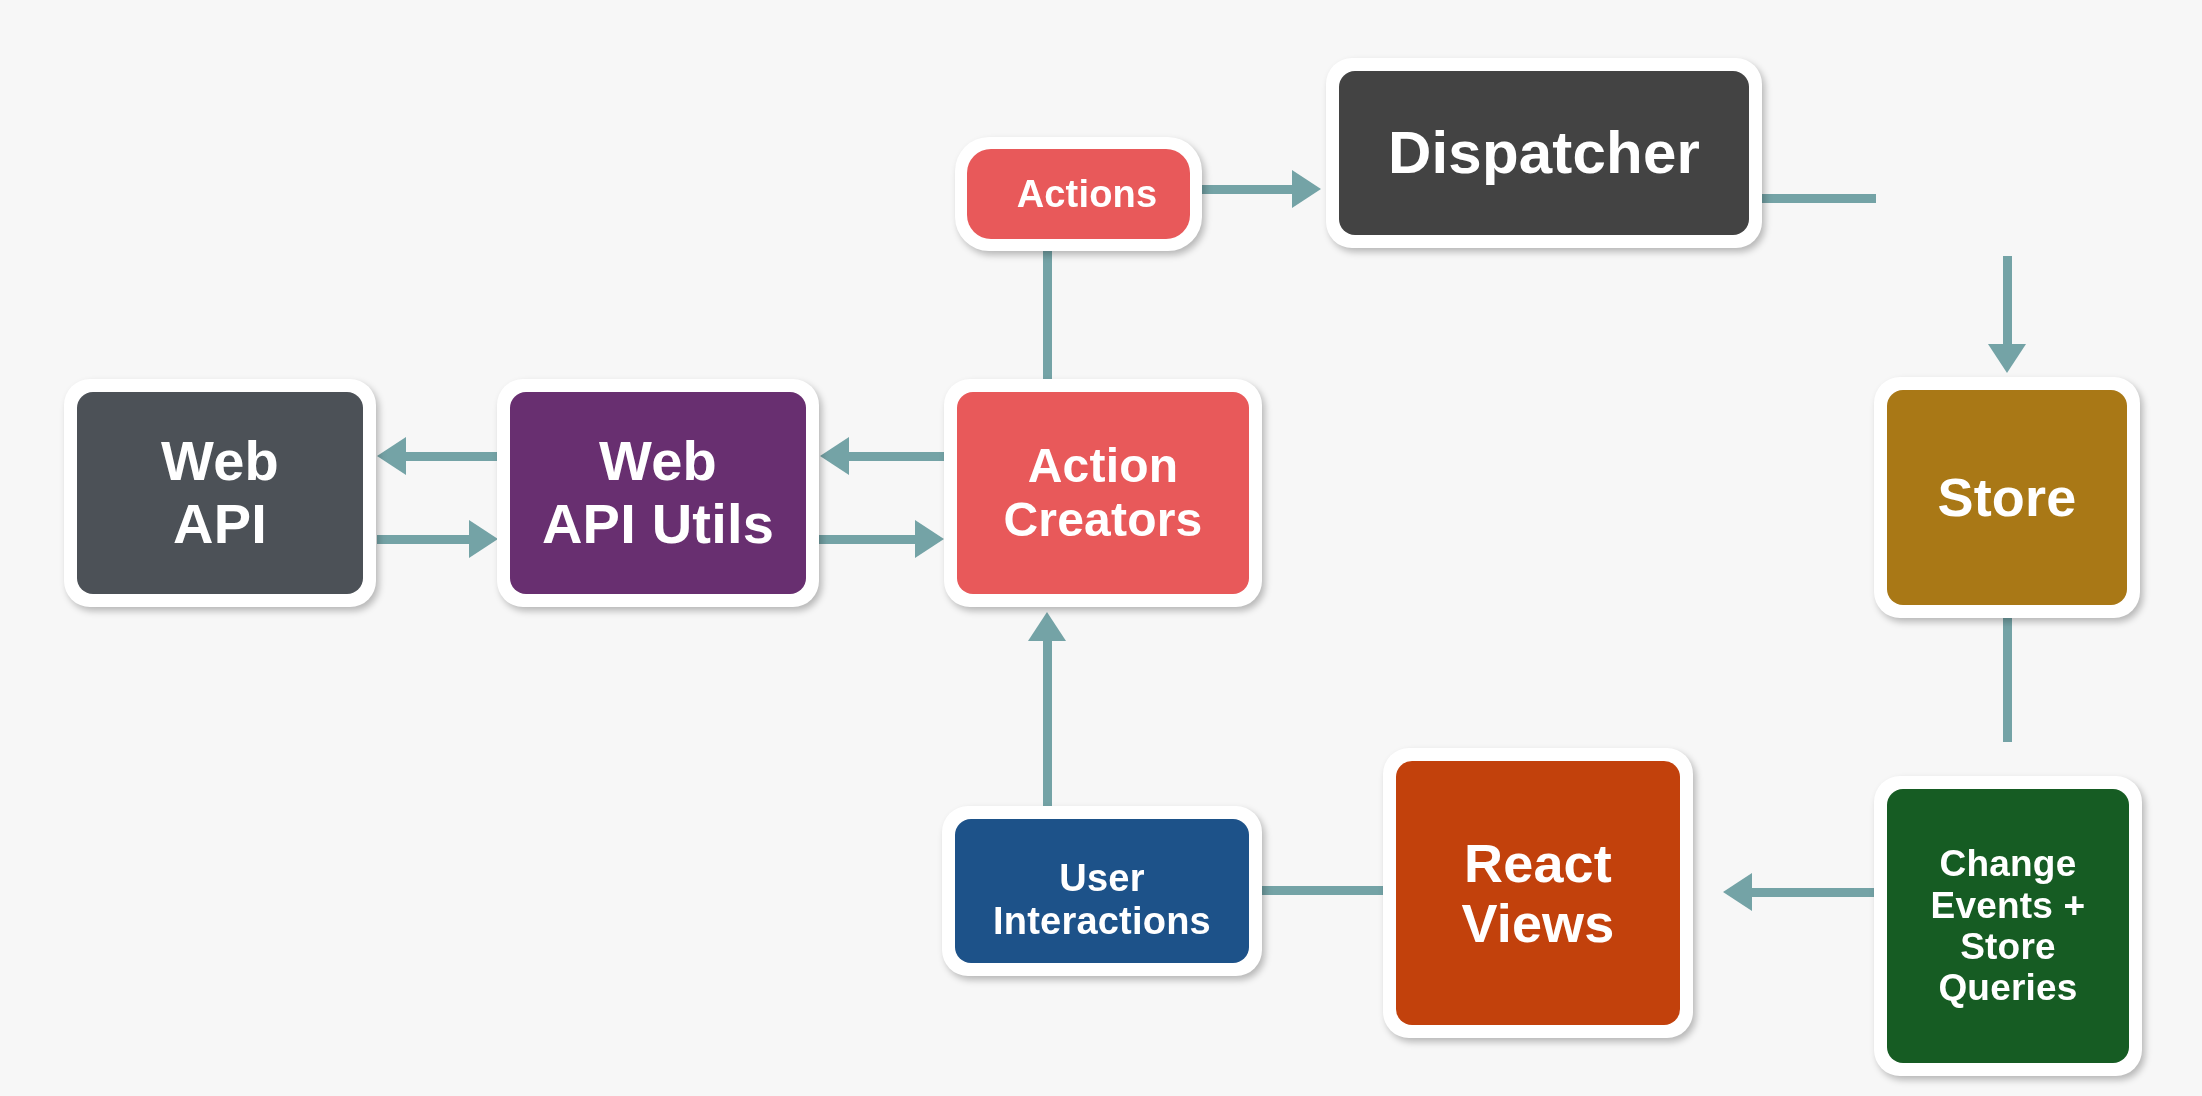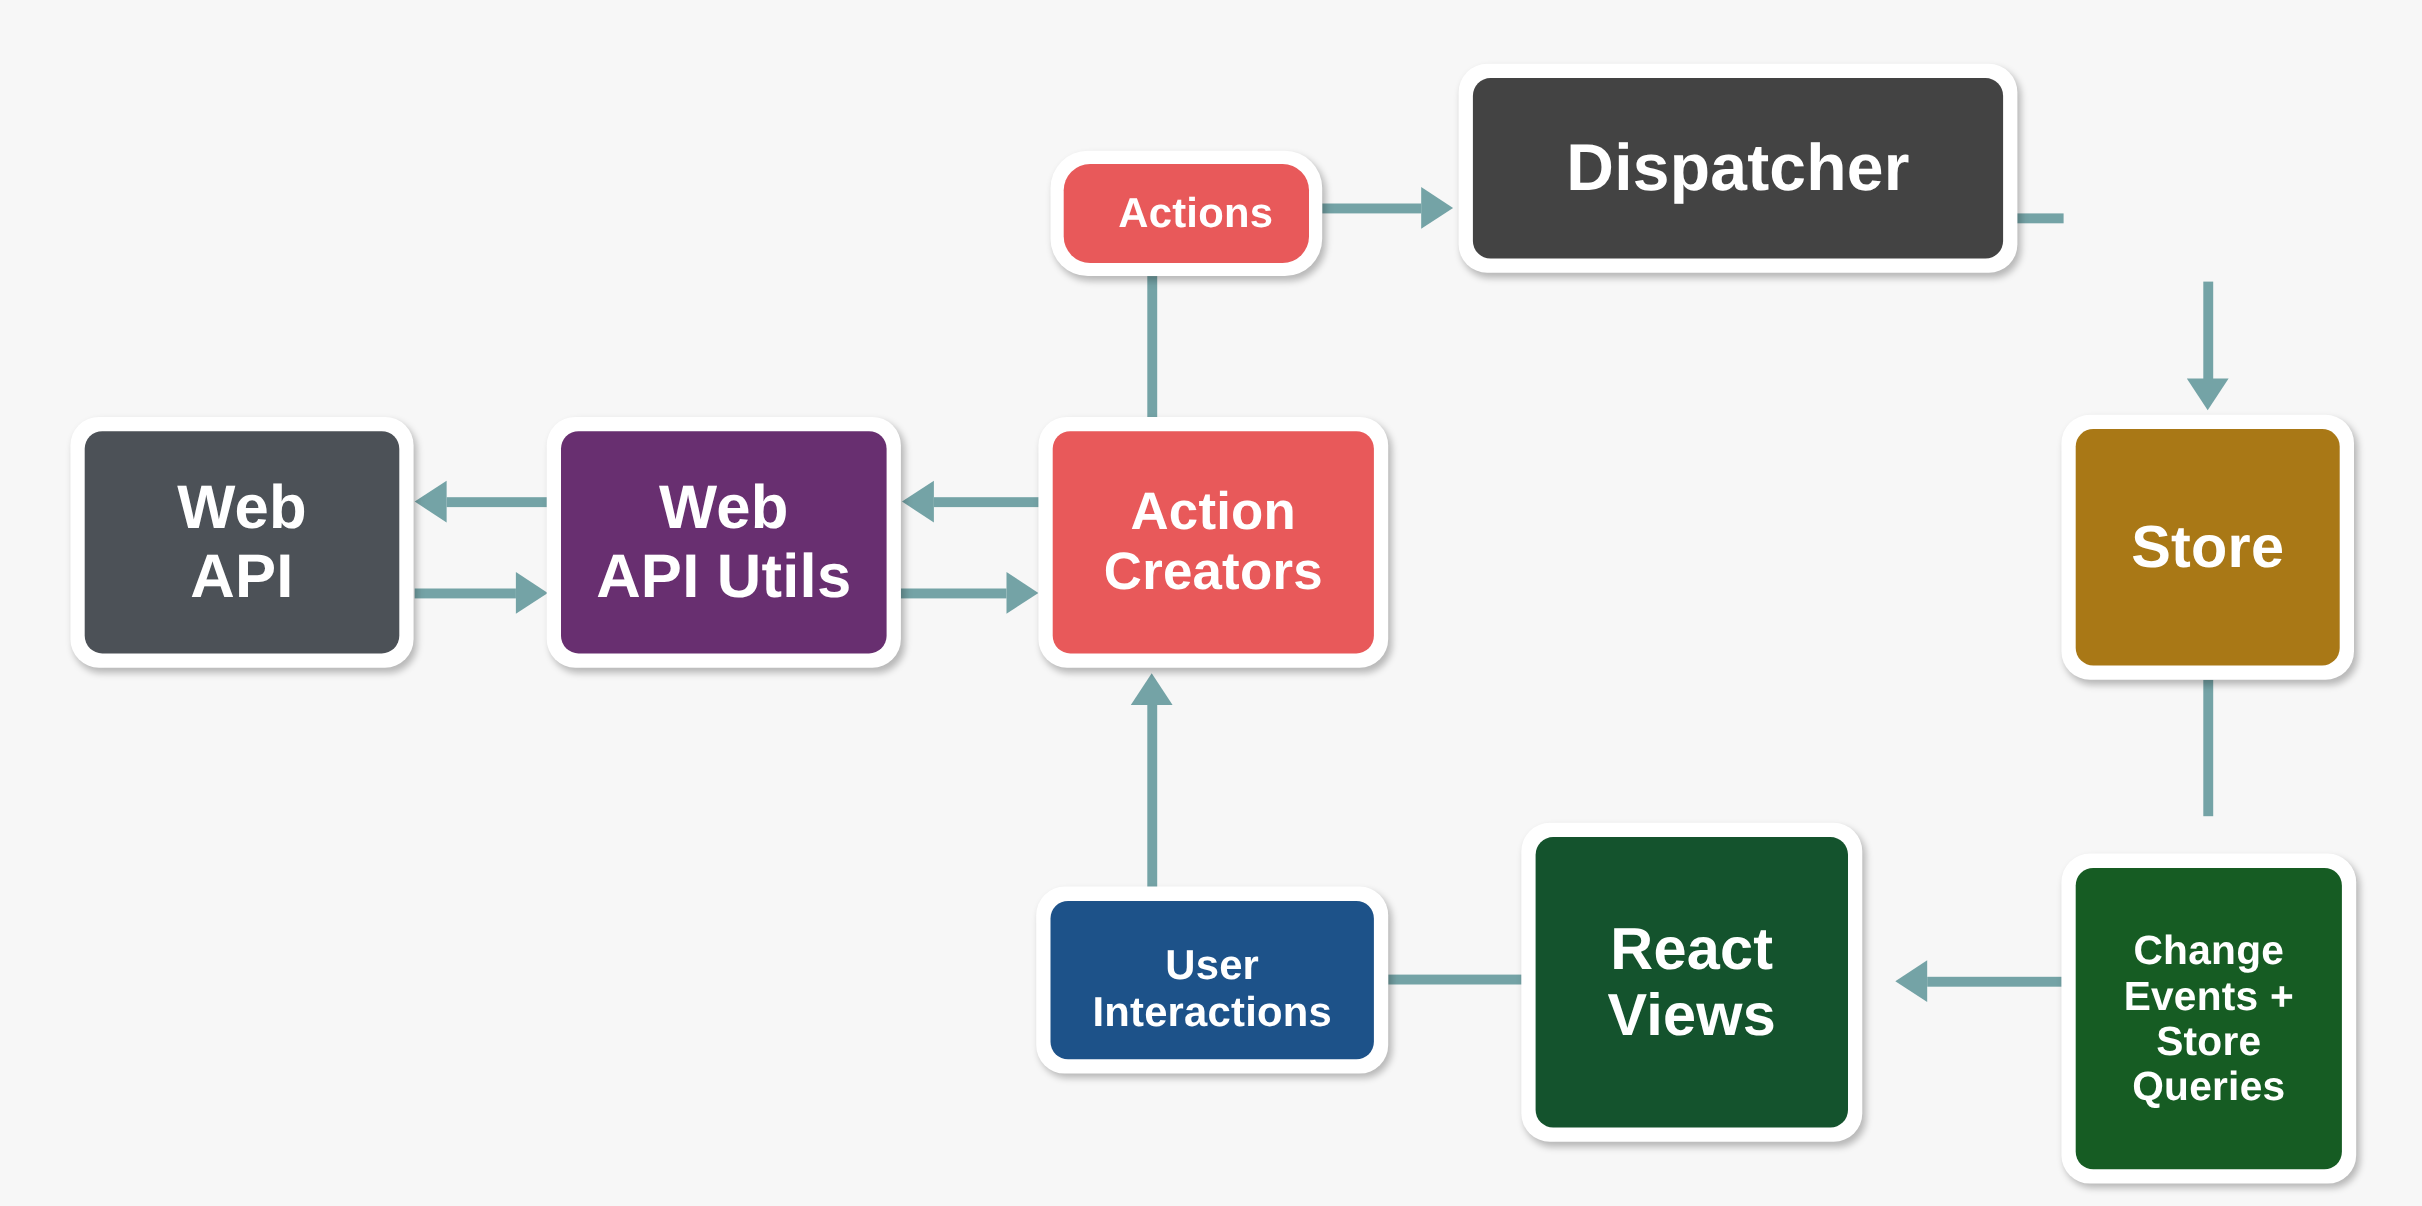--- a/index.html
+++ b/index.html
@@ -145,21 +145,21 @@
     </div>
   </div>
 
   <div class="node" style="left:944px; top:379px; width:318px; height:228px;">
     <div class="fill" style="background:#e8595a;">
       <span class="label" style="font-size:48px;">Action
 Creators</span>
     </div>
   </div>
 
-  <div class="node" style="left:1326px; top:58px; width:508px; height:190px;">
+  <div class="node" style="left:1326px; top:58px; width:436px; height:190px;">
     <div class="fill" style="background:#434343;">
       <span class="label" style="font-size:60px;">Dispatcher</span>
     </div>
   </div>
 
 
   <div class="node" style="left:1874px; top:377px; width:266px; height:241px;">
     <div class="fill" style="background:#a97816;">
       <span class="label" style="font-size:54px;">Store</span>
     </div>
@@ -168,21 +168,21 @@
   <div class="node" style="left:1874px; top:776px; width:268px; height:300px;">
     <div class="fill" style="background:#165c23;">
       <span class="label" style="font-size:37px;">Change
 Events +
 Store
 Queries</span>
     </div>
   </div>
 
   <div class="node" style="left:1383px; top:748px; width:310px; height:290px;">
-    <div class="fill" style="background:#14532d;">
+    <div class="fill" style="background:#c2410c;">
       <span class="label" style="font-size:54px;">React
 Views</span>
     </div>
   </div>
 
   <div class="node" style="left:942px; top:806px; width:320px; height:170px;">
     <div class="fill" style="background:#1d5289;">
       <span class="label" style="font-size:38px;margin-top:18px;">User
 Interactions</span>
     </div>

